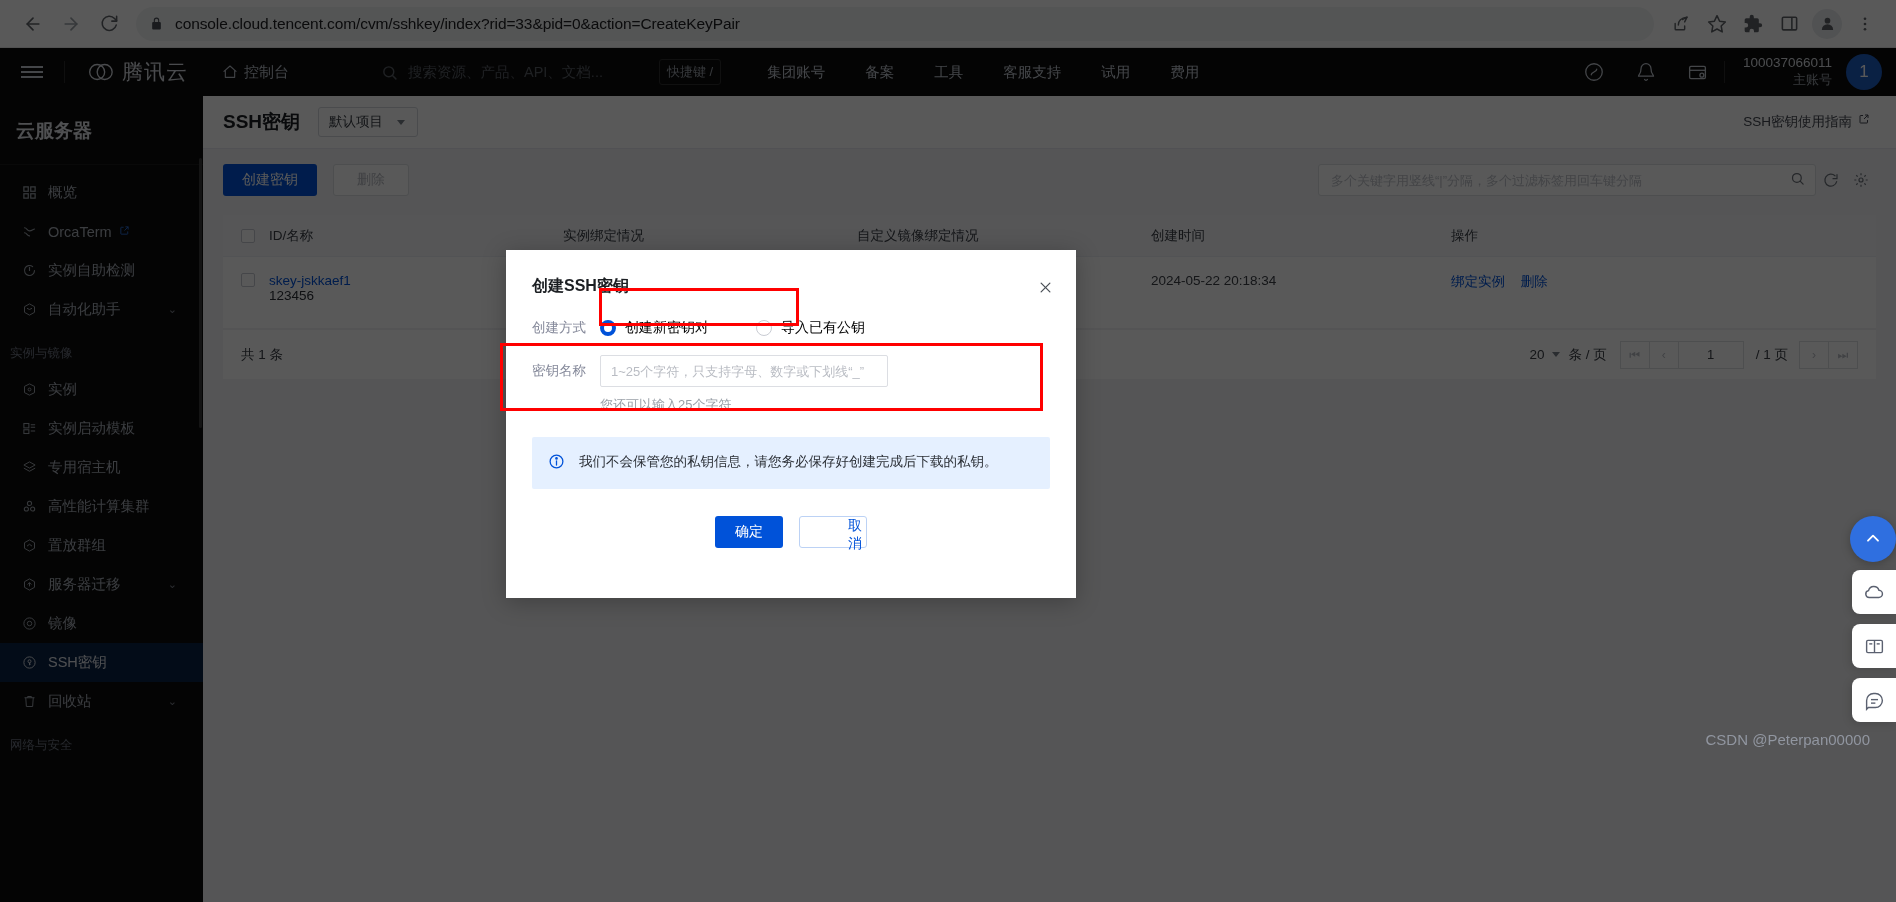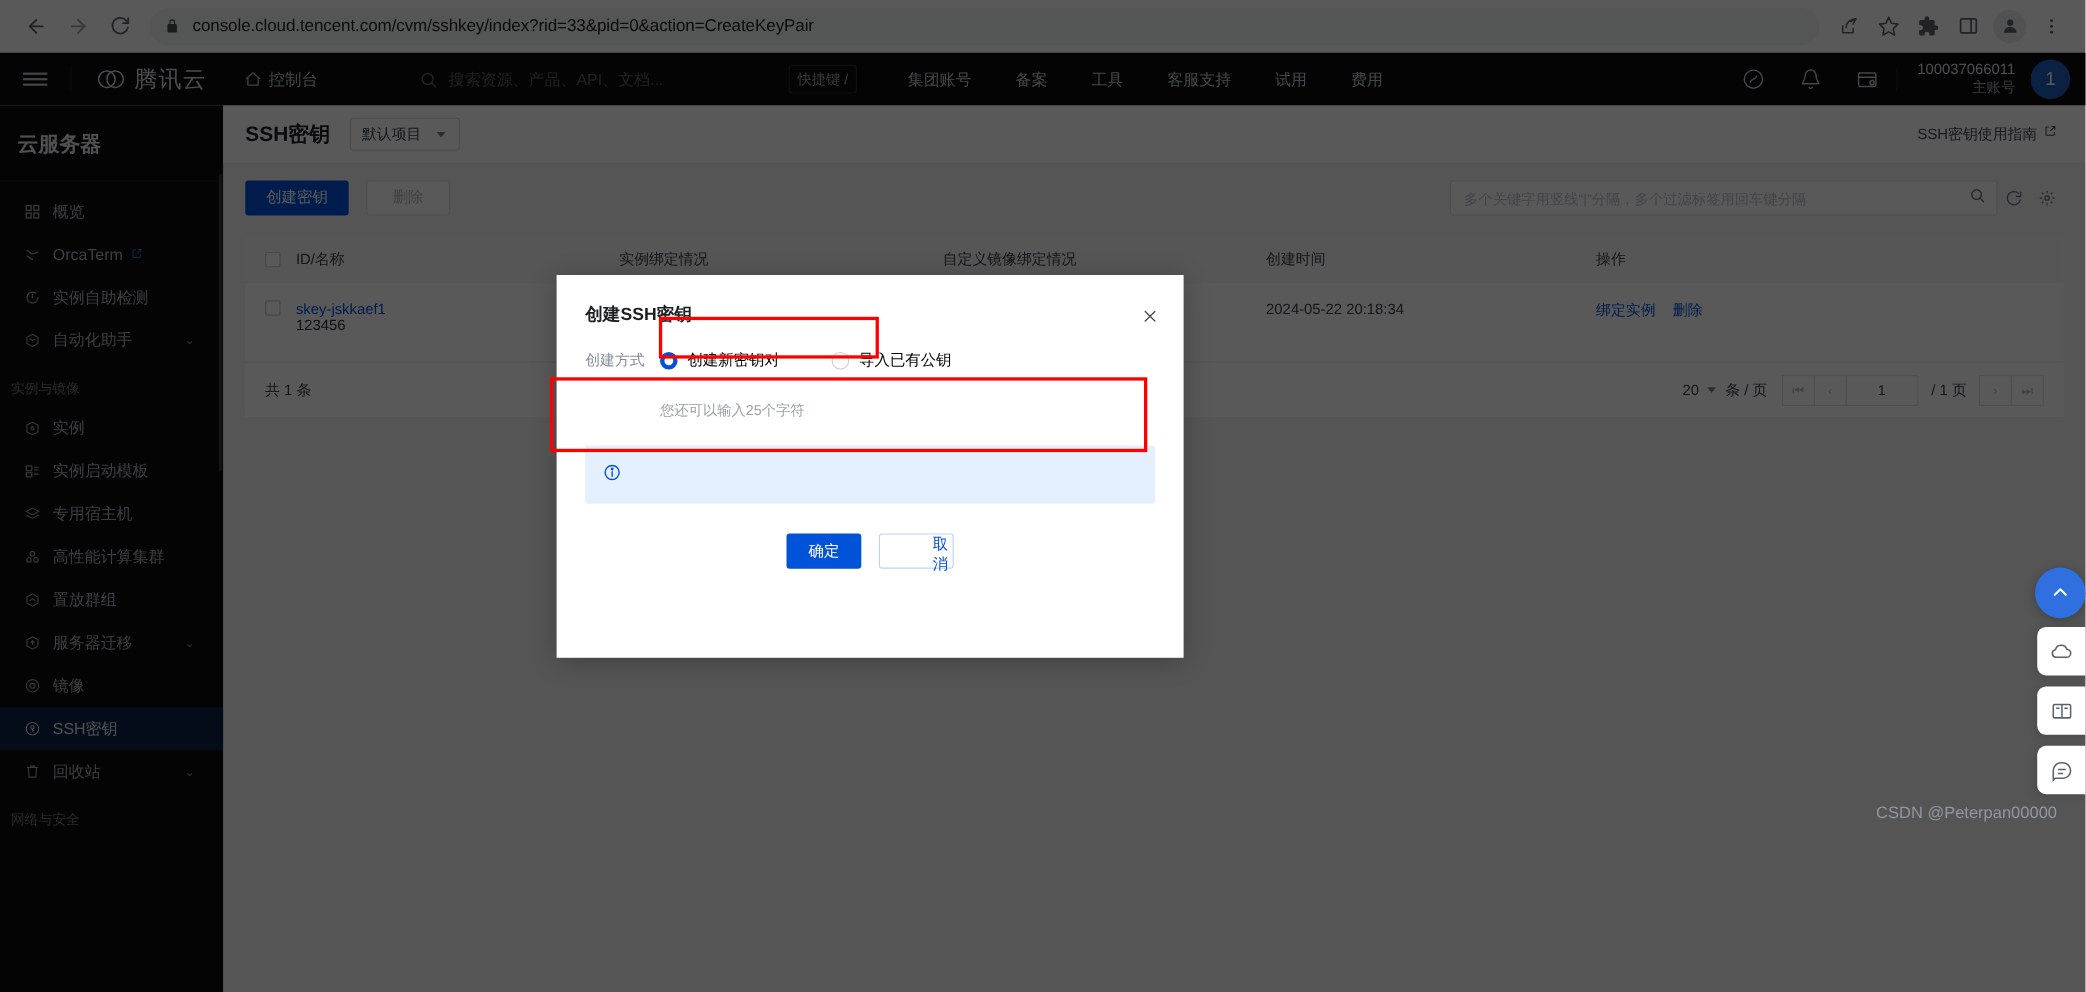--- a/index.html
+++ b/index.html
@@ -53,21 +53,21 @@
     display: block; width: 22px; height: 2px; background: #c2c8d1; margin: 3px 0;
   }
   .tc-divider { width:1px; height:22px; background:#2b2b2b; }
   .tc-logo { display:flex; align-items:center; gap:8px; margin-left: 22px; }
   .tc-logo-text { font-size: 21px; color:#d4d8de; letter-spacing:1px; }
   .tc-console { display:flex; align-items:center; gap:6px; margin-left: 34px; color:#b6bcc6; font-size:15px;}
   .tc-search {
     margin-left: 92px; display:flex; align-items:center; gap:10px; color:#5a5f66; font-size:14.5px;
   }
   .tc-shortcut {
-    margin-left: 114px; font-size: 13px; color:#9aa0a8;
+    margin-left: 56px; font-size: 13px; color:#9aa0a8;
     border:1px solid #2e2e2e; border-radius:3px; padding:3px 7px;
   }
   .tc-menu { display:flex; align-items:center; gap:0; margin-left: 26px; }
   .tc-menu a { color:#c2c8d1; text-decoration:none; font-size:14.5px; padding: 0 20px; white-space:nowrap;}
   .tc-right { margin-left:auto; display:flex; align-items:center; gap:0; padding-right: 14px;}
   .tc-ricon { width:52px; height:48px; display:flex; align-items:center; justify-content:center; color:#c2c8d1;}
   .tc-acct { text-align:right; line-height:1.25; margin: 0 14px 0 18px; }
   .tc-acct .num { font-size:13.5px; color:#d6dae0; }
   .tc-acct .sub { font-size:13px; color:#9aa0a8; }
   .tc-avatar {
@@ -670,32 +670,37 @@
         </label>
         <label class="radio">
           <span class="dot-outer"></span>
           <span>导入已有公钥</span>
         </label>
       </div>
       <div class="hl-box1"></div>
     </div>
 
     <div class="field-block">
+      <div class="field-row">
+        <span class="form-label">密钥名称</span>
+        <input class="text-input" type="text" placeholder="1~25个字符，只支持字母、数字或下划线“_”" style="">
+      </div>
       <div class="helper">您还可以输入25个字符</div>
       <div class="hl-box2"></div>
     </div>
 
     <div class="alert">
       <span class="alert-ico">
         <svg width="17" height="17" viewBox="0 0 24 24" fill="none" stroke="#0052d9" stroke-width="1.8">
             <circle cx="12" cy="12" r="9"></circle>
             <line x1="12" y1="11" x2="12" y2="17" stroke-linecap="round"></line>
             <circle cx="12" cy="7.6" r="1" fill="#0052d9"></circle>
           </svg>
       </span>
+      <span class="alert-txt">我们不会保管您的私钥信息，请您务必保存好创建完成后下载的私钥。</span>
     </div>
 
     <div class="modal-actions">
       <button class="btn-ok">确定</button>
       <button class="btn-cancel">取消</button>
     </div>
   </div>
 
   <div class="rail" style="top:516px">
     <div class="rail-top">

